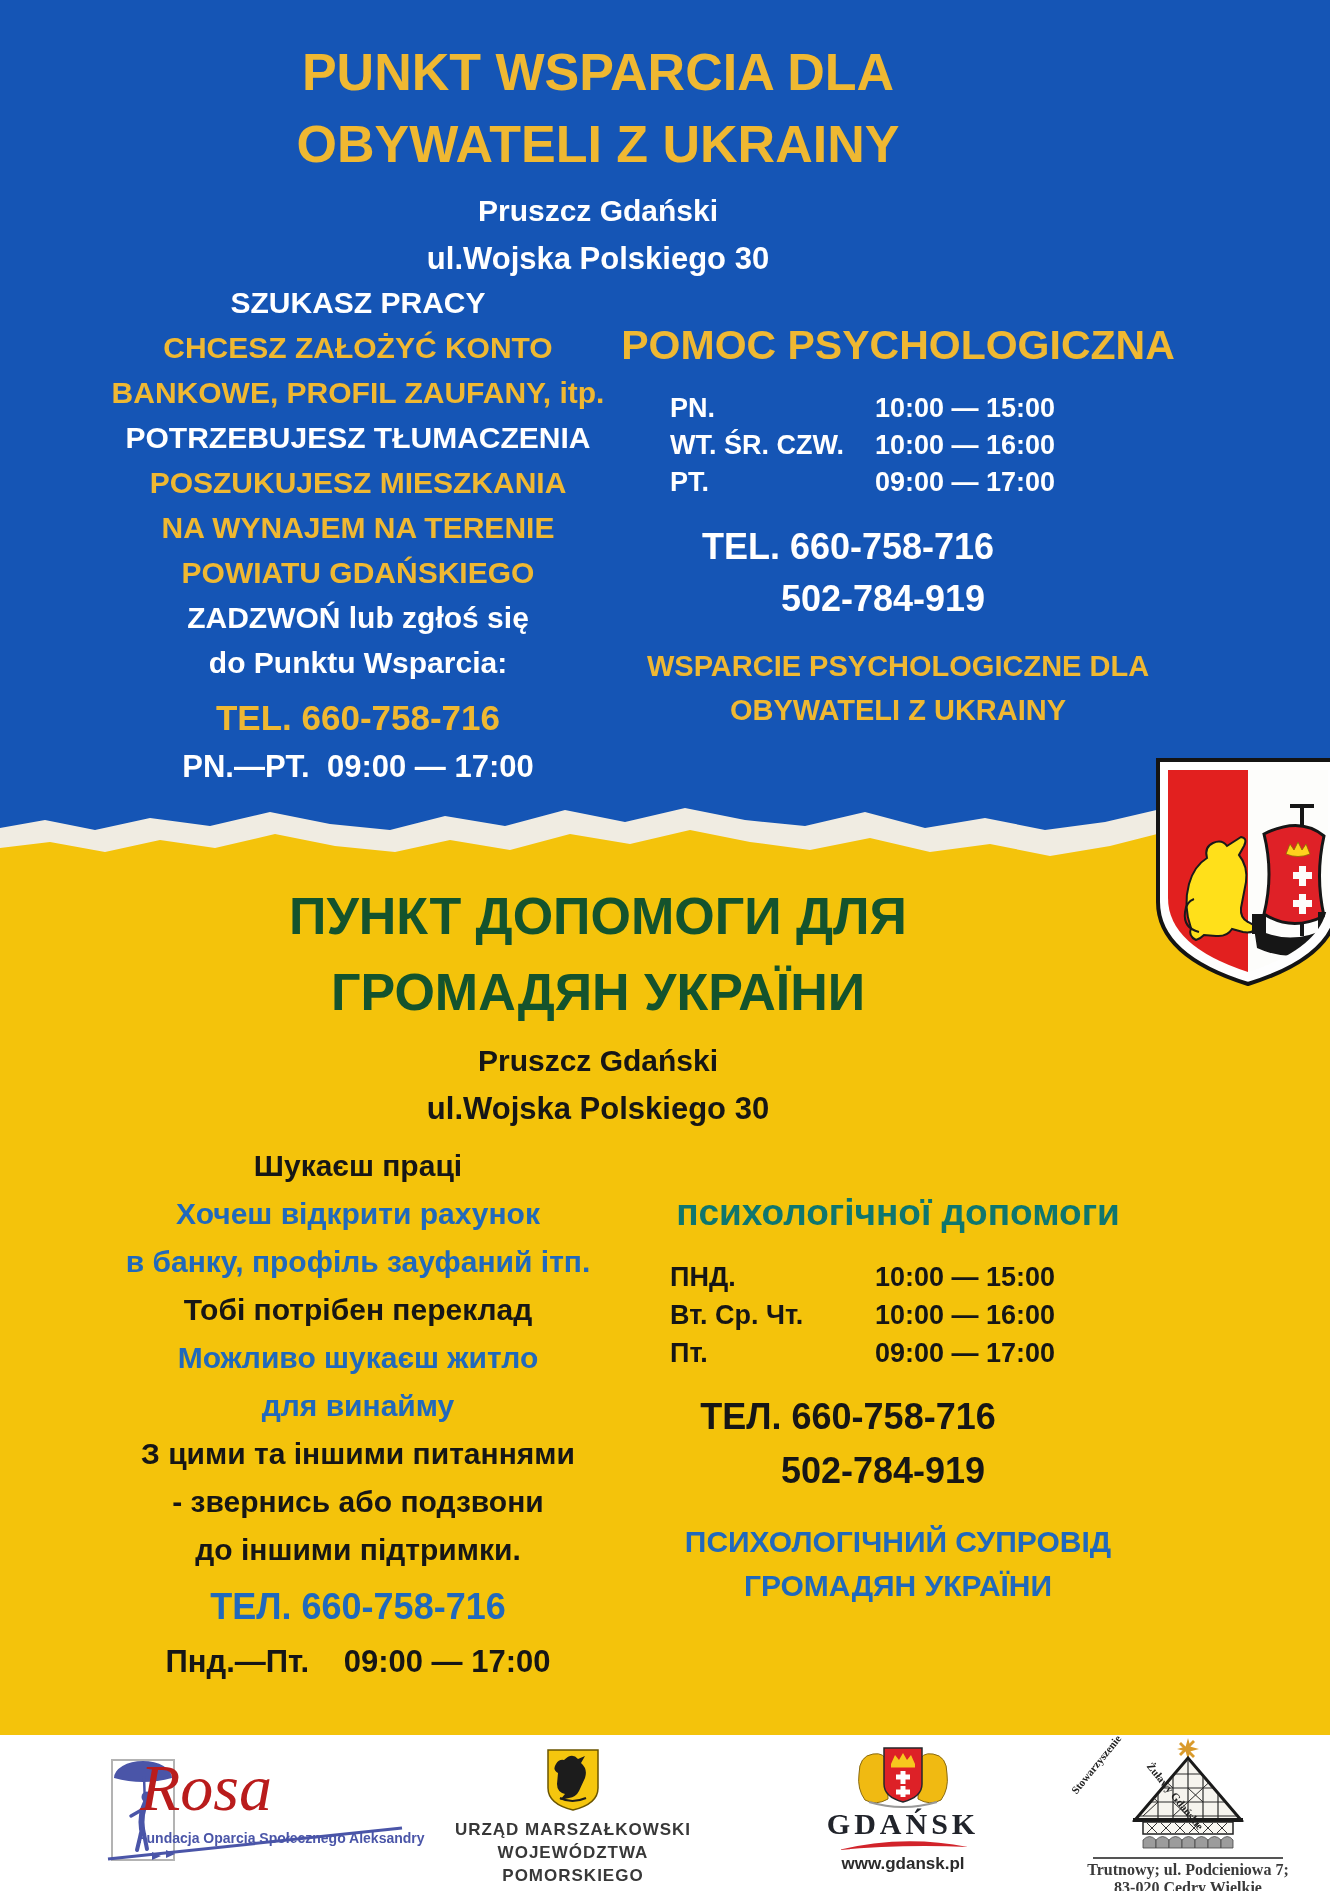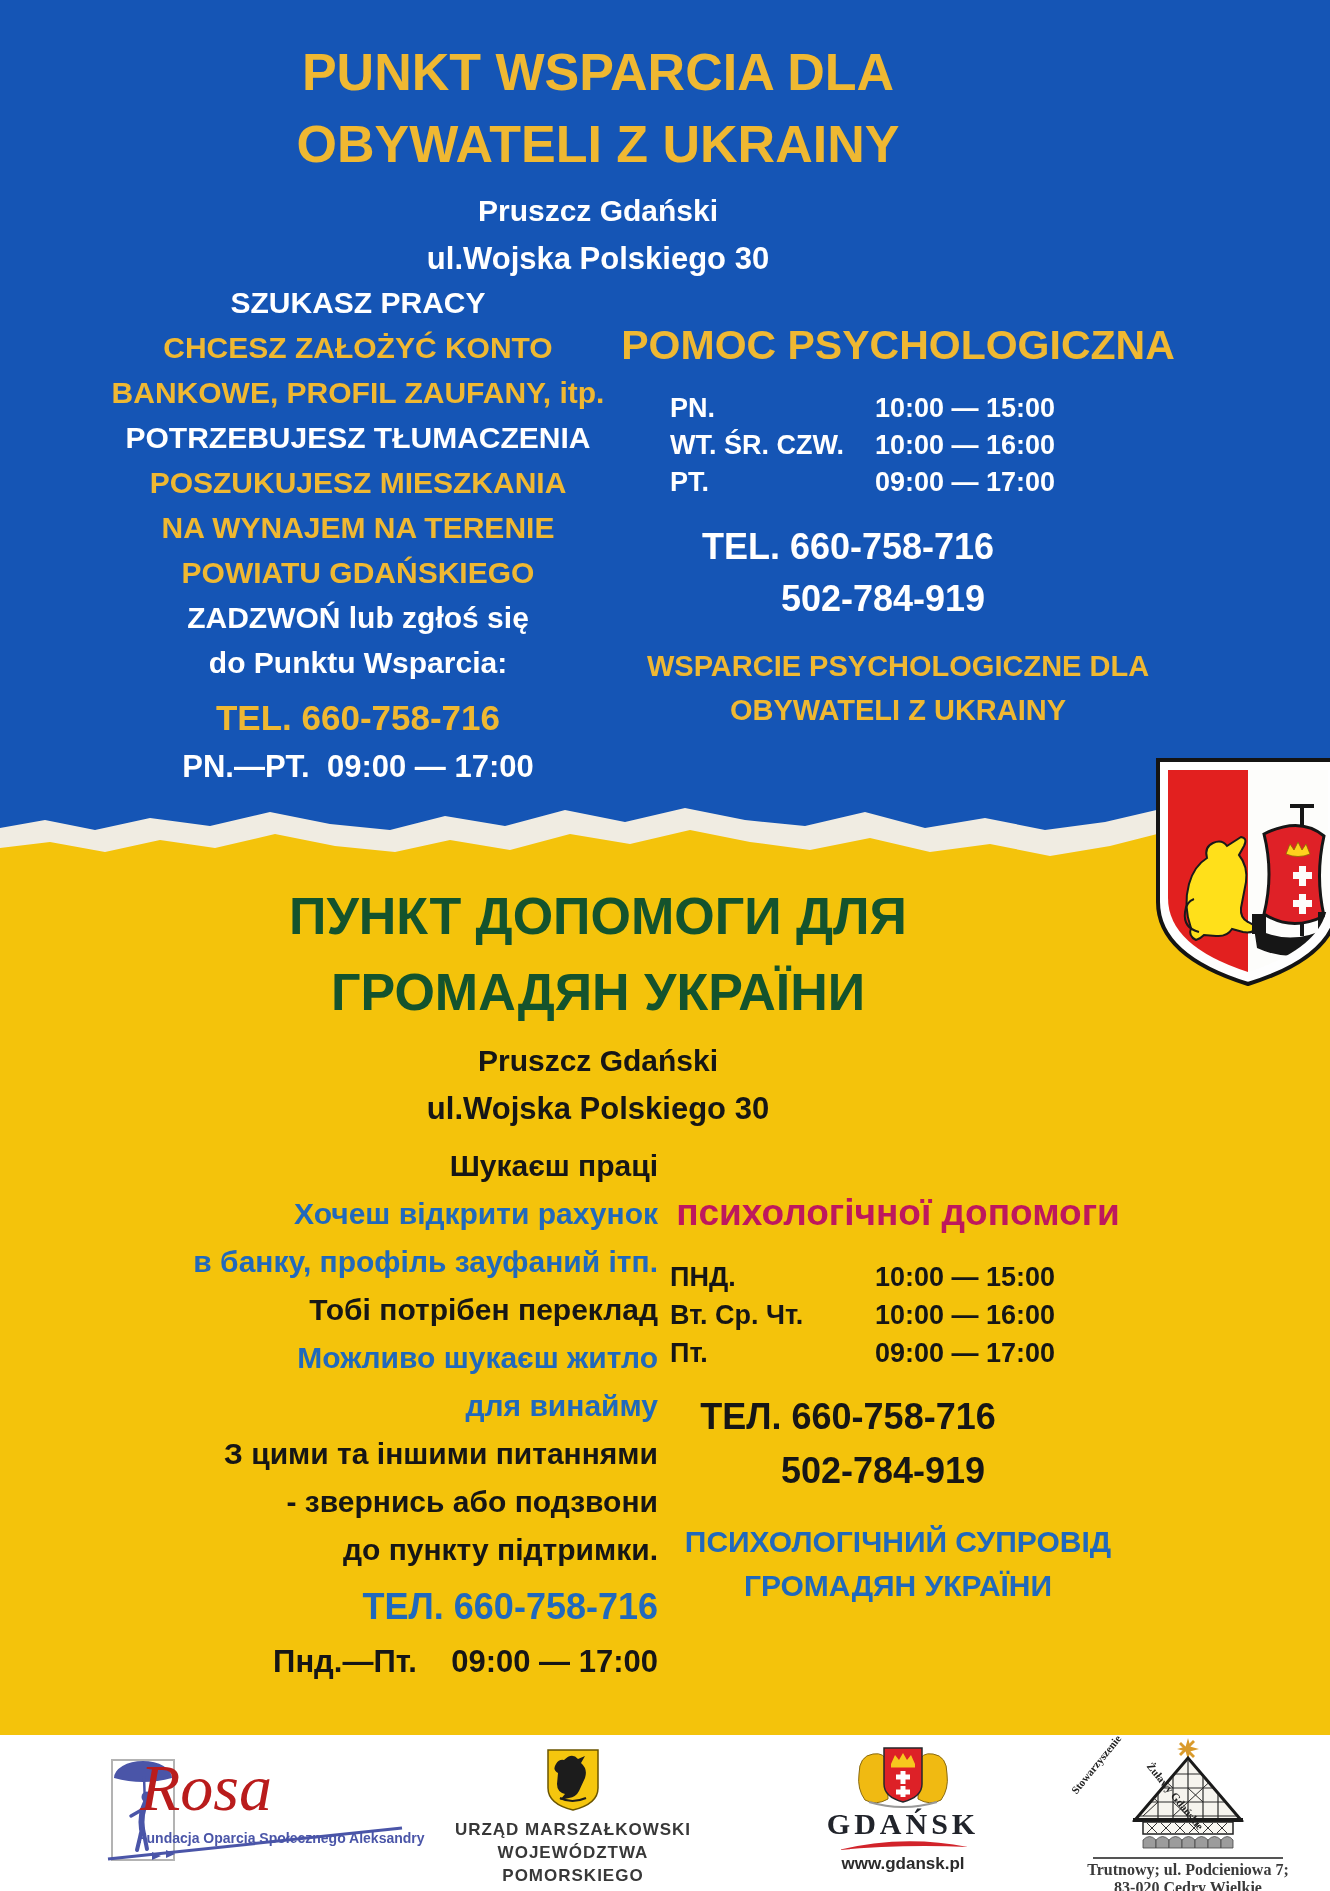--- a/index.html
+++ b/index.html
@@ -41,24 +41,24 @@
   .srow-k{color:#161616;}
   #pl-phone1{left:580px;top:526px;width:440px;text-align:center;font-size:36px;font-weight:bold;color:#fff;}
   #pl-phone2{left:615px;top:578px;width:440px;text-align:center;font-size:36px;font-weight:bold;color:#fff;}
   #pl-note{left:570px;top:644px;width:560px;text-align:center;font-size:29px;font-weight:bold;line-height:44px;color:#EFB832;}
 
   #crest{left:1104px;top:754px;width:192px;height:236px;z-index:6;}
 
   #ua-header{left:0;top:878px;width:1100px;text-align:center;}
   #ua-header .title-line{color:#14532d;line-height:76px;}
   #ua-header .hdr-city,#ua-header .hdr-addr{color:#161616;}
-  #ua-left{left:10px;top:1142px;width:600px;text-align:right;font-size:30px;font-weight:bold;line-height:48px;}
+  #ua-left{left:10px;top:1142px;width:600px;text-align:center;font-size:30px;font-weight:bold;line-height:48px;}
   #ua-left .col-phone{font-size:36px;line-height:54px;margin-top:6px;}
   #ua-left .col-hours{font-size:31px;line-height:56px;}
-  #ua-right-heading{left:570px;top:1192px;width:560px;text-align:center;font-size:37px;font-weight:bold;color:#be185d;}
+  #ua-right-heading{left:570px;top:1192px;width:560px;text-align:center;font-size:37px;font-weight:bold;color:#0f766e;}
   #ua-sched{left:622px;top:1258px;width:385px;}
   #ua-sched .srow{line-height:38px;}
   #ua-phone1{left:580px;top:1396px;width:440px;text-align:center;font-size:36px;font-weight:bold;color:#161616;}
   #ua-phone2{left:615px;top:1450px;width:440px;text-align:center;font-size:36px;font-weight:bold;color:#161616;}
   #ua-note{left:570px;top:1520px;width:560px;text-align:center;font-size:30px;font-weight:bold;line-height:44px;color:#2169BC;}
 
   
   #f-rosa{left:52px;top:1756px;width:330px;height:115px;}
   #rosa-name{position:absolute;left:88px;top:0px;font-family:"Liberation Serif",serif;
     font-style:italic;font-size:66px;color:#b91c1c;line-height:64px;}
@@ -178,21 +178,21 @@
 
 <div class="abs z5" id="ua-left">
   <div class="tk">Шукаєш праці</div>
   <div class="tb">Хочеш відкрити рахунок</div>
   <div class="tb">в банку, профіль зауфаний ітп.</div>
   <div class="tk">Тобі потрібен переклад</div>
   <div class="tb">Можливо шукаєш житло</div>
   <div class="tb">для винайму</div>
   <div class="tk">З цими та іншими питаннями</div>
   <div class="tk">- звернись або подзвони</div>
-  <div class="tk">до пункту підтримки.</div>
+  <div class="tk">до іншими підтримки.</div>
   <div class="col-phone tb keep">ТЕЛ. 660-758-716</div>
   <div class="col-hours tk keep">Пнд.—Пт.    09:00 — 17:00</div>
 </div>
 
 <div class="abs z5" id="ua-right-heading">психологічної допомоги</div>
 <div class="abs z5" id="ua-sched">
   <div class="srow srow-k">
     <span>ПНД.</span>
     <span>10:00 — 15:00</span>
   </div>

